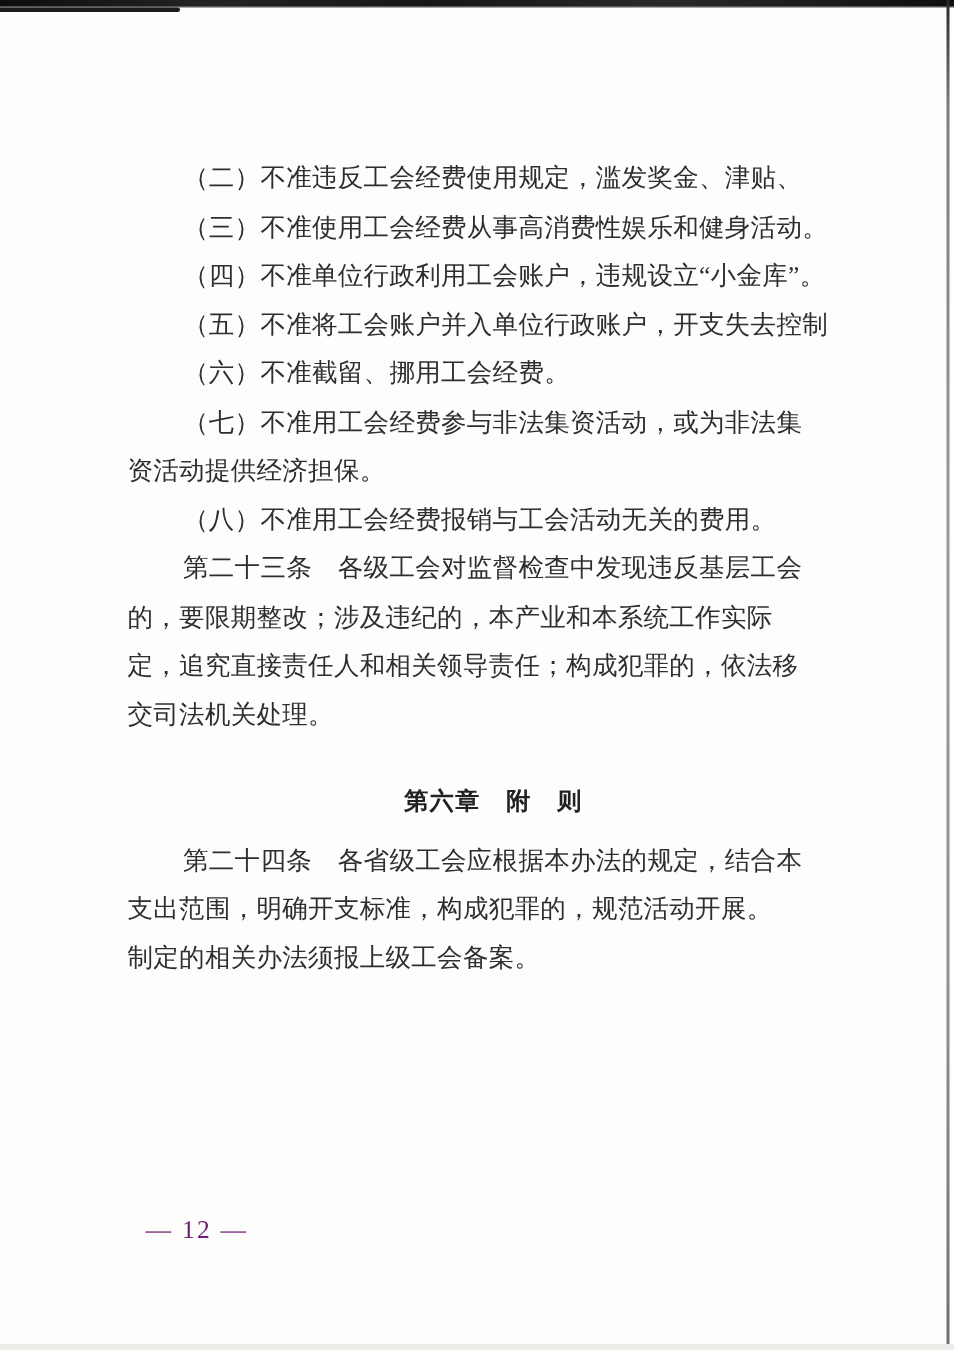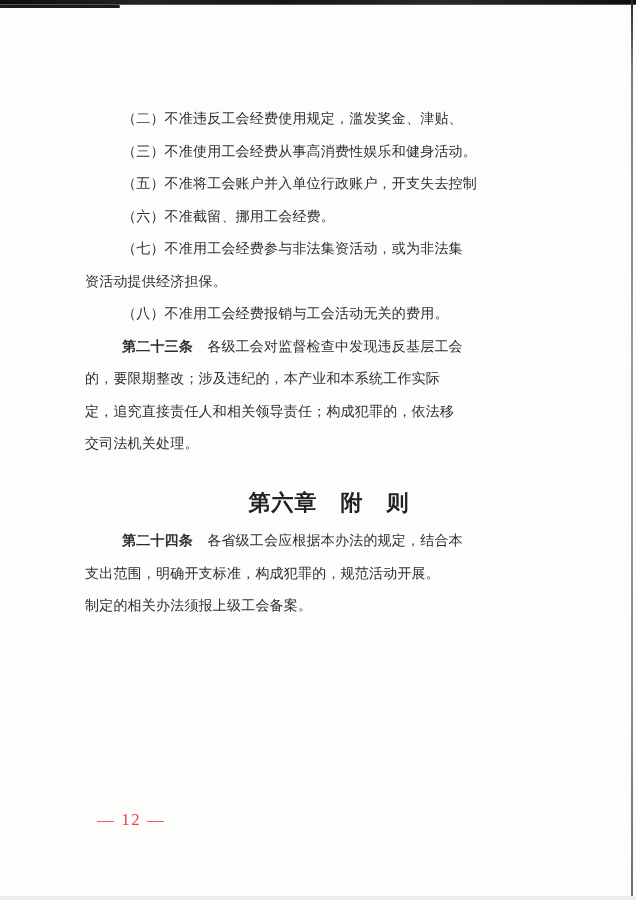--- a/index.html
+++ b/index.html
@@ -32,49 +32,50 @@
     position: absolute; bottom: 0; left: 0; width: 636px; height: 4px;
     background: #ecece9;
   }
   
   .content {
     position: absolute; top: 103px; left: 85px; width: 488px;
     color: #2e2e2e;
   }
   .line {
     height: 32.5px; line-height: 32.5px;
-    font-size: 14px; letter-spacing: 0.2px;
+    font-size: 17px; letter-spacing: 0.2px;
     white-space: nowrap;
   }
   .indent { padding-left: 37px; }
-  .art-num { font-weight: 700; margin-top: 16px; }
+  .art-num { font-weight: 400; margin-top: 16px; }
   .chapter-heading {
     height: 32.5px; line-height: 32.5px;
     margin-top: 26px; margin-bottom: 6px;
     text-align: center; font-weight: 700;
-    font-size: 22px; letter-spacing: 1px;
+    font-size: 16px; letter-spacing: 1px;
     color: #222;
   }
   .page-number {
     position: absolute; top: 810px; left: 97px;
-    font-size: 17px; letter-spacing: 1.5px; color: #ef4444;
+    font-size: 17px; letter-spacing: 1.5px; color: #701a75;
   }
 </style>
 </head>
 <body>
 
 <div class="page">
 
   <div class="scan-edge-top"></div>
   <div class="scan-edge-right"></div>
   <div class="scan-edge-bottom"></div>
 
   <div class="content">
     <div class="line indent">（二）不准违反工会经费使用规定，滥发奖金、津贴、</div>
     <div class="line indent">（三）不准使用工会经费从事高消费性娱乐和健身活动。</div>
+    <div class="line indent">（四）不准单位行政利用工会账户，违规设立“小金库”。</div>
     <div class="line indent">（五）不准将工会账户并入单位行政账户，开支失去控制</div>
     <div class="line indent">（六）不准截留、挪用工会经费。</div>
     <div class="line indent">（七）不准用工会经费参与非法集资活动，或为非法集</div>
     <div class="line">资活动提供经济担保。</div>
     <div class="line indent">（八）不准用工会经费报销与工会活动无关的费用。</div>
     <div class="line indent">
       <span class="art-num">第二十三条</span><span>　各级工会对监督检查中发现违反基层工会</span>
     </div>
     <div class="line">的，要限期整改；涉及违纪的，本产业和本系统工作实际</div>
     <div class="line">定，追究直接责任人和相关领导责任；构成犯罪的，依法移</div>

